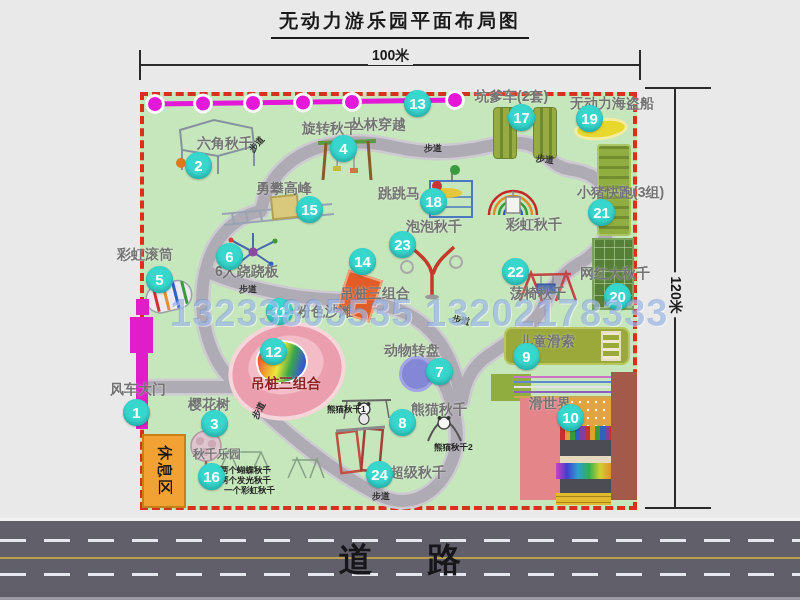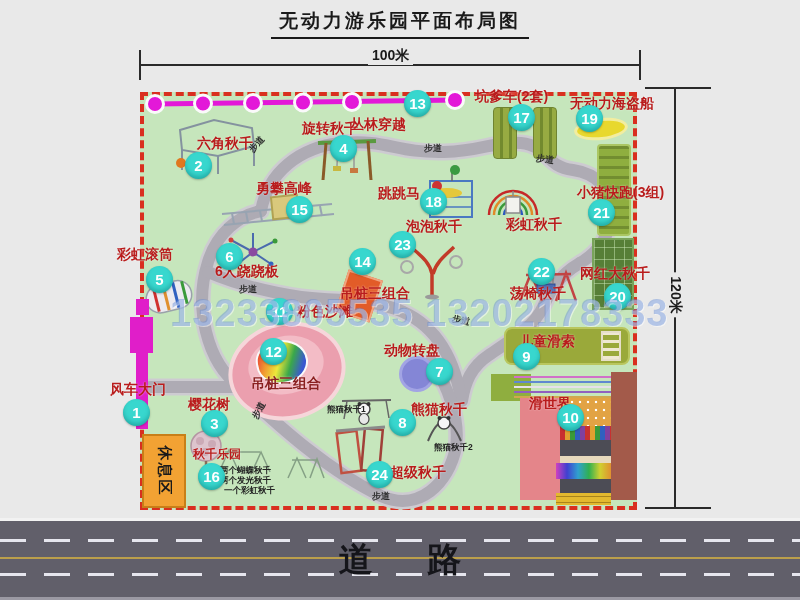--- a/index.html
+++ b/index.html
@@ -13,21 +13,21 @@
   .dim-line-h{position:absolute;border-top:2px solid #2a2a2a;height:0;}
   .dim-line-v{position:absolute;border-left:2px solid #2a2a2a;width:0;}
   .park{position:absolute;left:140px;top:92px;width:497px;height:418px;
         background:#c6e6bc;border:4px dashed #d92f1f;box-sizing:border-box;z-index:1;}
   #gfx{position:absolute;left:0;top:0;z-index:2;pointer-events:none;}
   .area{position:absolute;z-index:3;box-sizing:border-box;}
   .badge{position:absolute;width:27px;height:27px;border-radius:50%;background:#38d7ce;
          color:#fff;font-weight:bold;font-size:15px;display:flex;align-items:center;
          justify-content:center;z-index:5;
          box-shadow:inset 0 -3px 4px rgba(0,100,100,.35),0 1px 2px rgba(0,0,0,.25);}
-  .lbl{position:absolute;font-size:14px;font-weight:bold;color:#b91c1c;white-space:nowrap;
+  .lbl{position:absolute;font-size:14px;font-weight:bold;color:#737373;white-space:nowrap;
        z-index:4;text-shadow:0 0 2px rgba(255,255,255,.6);}
   .lbl-dark-red{color:#8a2020;}
   .walkway{position:absolute;font-size:9px;font-weight:bold;color:#2a2a2a;z-index:4;white-space:nowrap;}
   .subnote{position:absolute;font-size:8.5px;line-height:10px;font-weight:bold;color:#222;z-index:4;white-space:nowrap;}
   .rest-box{position:absolute;left:142px;top:434px;width:40px;height:70px;background:#f2a233;
             border:2px solid #c87f18;z-index:3;}
   .rest-text{position:absolute;left:50%;top:50%;transform:translate(-50%,-50%) rotate(90deg);
              font-size:15px;font-weight:bold;color:#1a1a1a;letter-spacing:2px;white-space:nowrap;}
   .wm-company{position:absolute;left:215px;top:252px;font-size:44px;font-weight:bold;
               color:rgba(40,150,150,0.28);letter-spacing:12px;white-space:nowrap;z-index:6;}
@@ -261,28 +261,28 @@
   <div class="badge" style="left:146px;top:266px;">5</div>
   <div class="badge" style="left:216px;top:243px;">6</div>
   <div class="badge" style="left:426px;top:358px;">7</div>
   <div class="badge" style="left:389px;top:409px;">8</div>
   <div class="badge" style="left:513px;top:343px;">9</div>
   <div class="badge" style="left:557px;top:404px;">10</div>
   <div class="badge" style="left:266px;top:298px;">11</div>
   <div class="badge" style="left:260px;top:338px;">12</div>
   <div class="badge" style="left:404px;top:90px;">13</div>
   <div class="badge" style="left:349px;top:248px;">14</div>
-  <div class="badge" style="left:286px;top:196px;">15</div>
+  <div class="badge" style="left:296px;top:196px;">15</div>
   <div class="badge" style="left:198px;top:463px;">16</div>
   <div class="badge" style="left:508px;top:104px;">17</div>
   <div class="badge" style="left:420px;top:188px;">18</div>
   <div class="badge" style="left:576px;top:105px;">19</div>
   <div class="badge" style="left:604px;top:283px;">20</div>
   <div class="badge" style="left:588px;top:199px;">21</div>
-  <div class="badge" style="left:528px;top:258px;">22</div>
+  <div class="badge" style="left:502px;top:258px;">22</div>
   <div class="badge" style="left:389px;top:231px;">23</div>
   <div class="badge" style="left:366px;top:461px;">24</div>
 
   <div class="lbl" style="left:110px;top:381px;">风车大门</div>
   <div class="lbl" style="left:197px;top:135px;">六角秋千</div>
   <div class="lbl" style="left:188px;top:396px;">樱花树</div>
   <div class="lbl" style="left:302px;top:120px;">旋转秋千</div>
   <div class="lbl" style="left:117px;top:246px;">彩虹滚筒</div>
   <div class="lbl" style="left:215px;top:263px;">6人跷跷板</div>
   <div class="lbl" style="left:384px;top:342px;">动物转盘</div>

